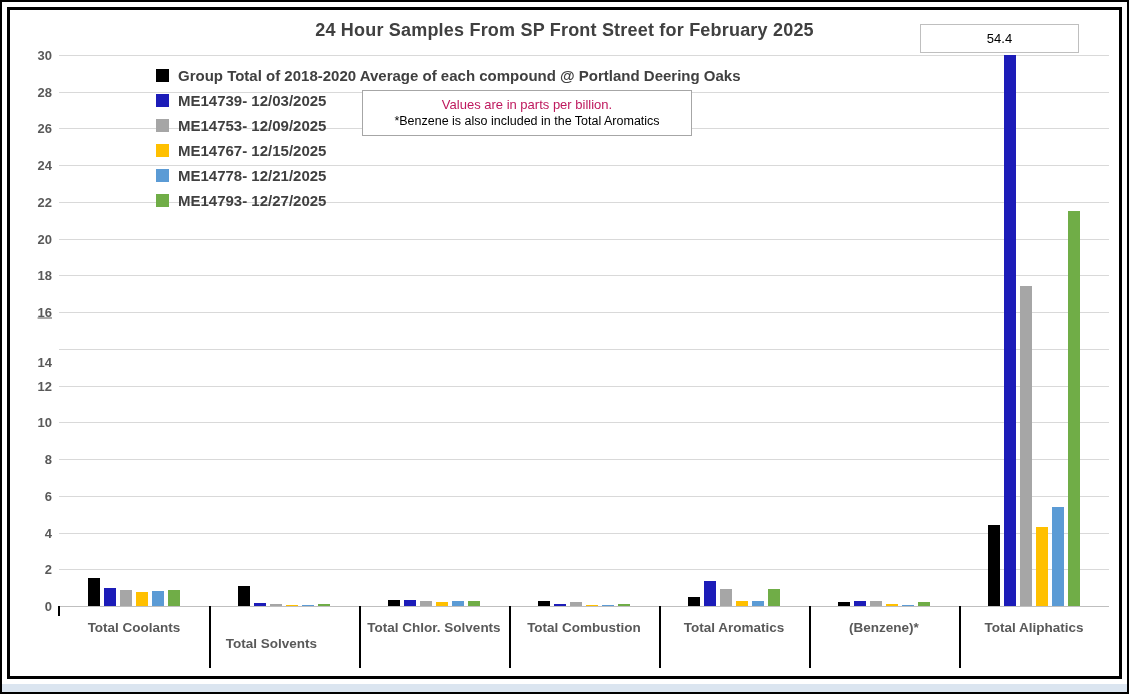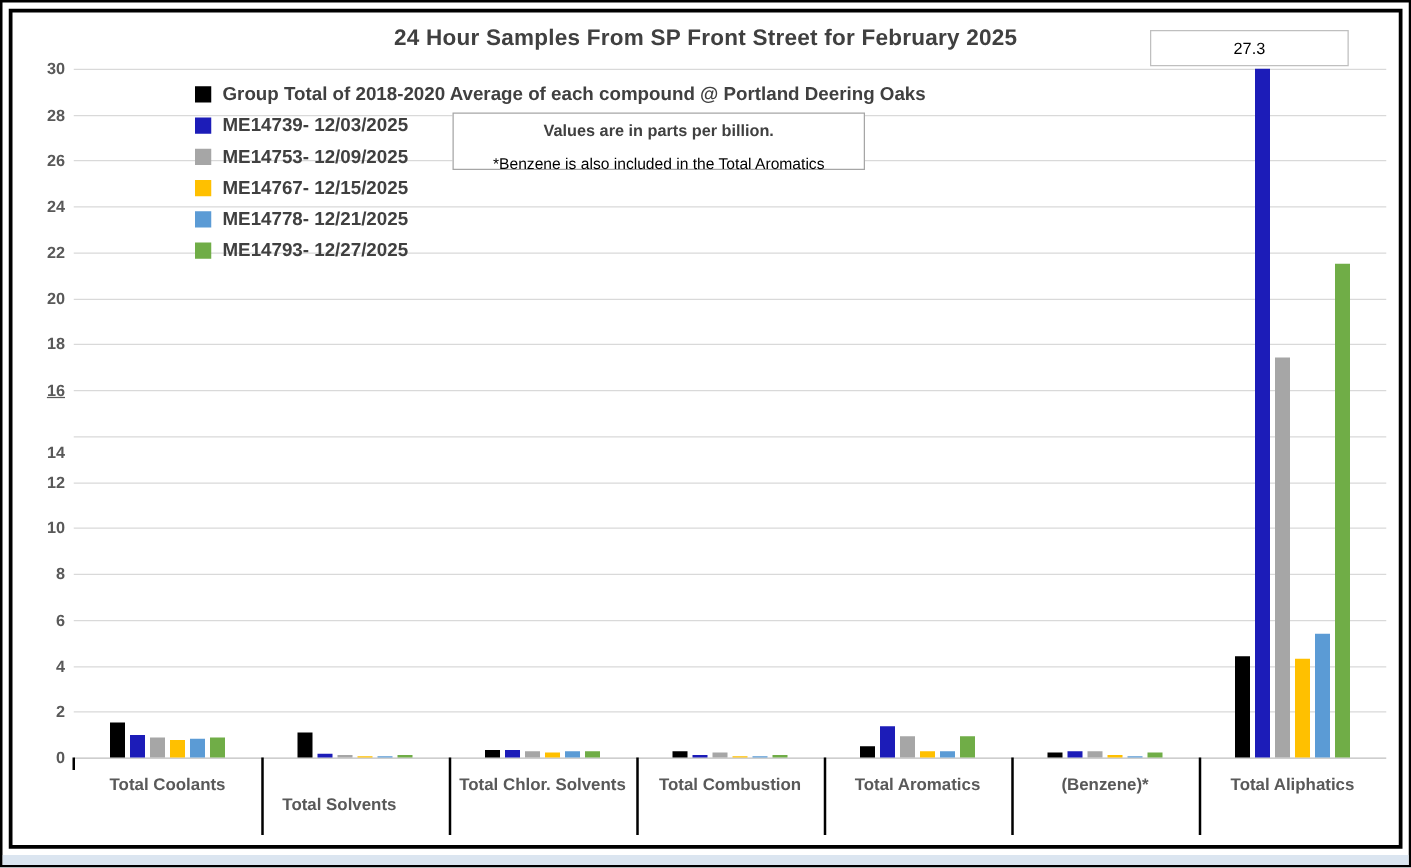--- a/index.html
+++ b/index.html
@@ -17,22 +17,22 @@
   .ylabels{position:absolute;left:0;top:45px;width:42px;height:551px;}
   .ylabel{position:absolute;right:0;width:42px;text-align:right;font-size:13px;font-weight:bold;color:#595959;transform:translateY(-50%);}
   .xlabels{position:absolute;left:49px;top:604px;width:1050px;height:40px;}
   .xlabel{position:absolute;top:6px;height:20px;text-align:center;font-size:13.5px;font-weight:bold;color:#595959;}
   .divider{position:absolute;width:2px;background:#000;top:596px;height:62px;}
   .legend{position:absolute;left:127px;top:53px;}
   .legend-item{display:flex;align-items:center;height:25px;padding-left:19px;}
   .legend-swatch{width:13px;height:13px;margin-right:9px;flex:0 0 auto;}
   .legend-label{font-size:15px;font-weight:bold;color:#404040;white-space:nowrap;}
   .note-box{position:absolute;left:352px;top:80px;width:330px;height:46px;background:#fff;border:1px solid #a6a6a6;text-align:center;padding-top:6px;box-sizing:border-box;z-index:5;}
-  .note-line1{font-size:13px;font-weight:bold;color:#404040;text-align:center;}
-  .note-line2{font-size:12.5px;color:#000;margin-top:12px;}
+  .note-line1{font-size:13px;font-weight:normal;color:#be185d;text-align:center;}
+  .note-line2{font-size:12.5px;color:#000;margin-top:2px;}
   .annotation-box{position:absolute;left:910px;top:14px;width:157px;height:27px;background:#fff;border:1px solid #bfbfbf;display:flex;align-items:center;justify-content:center;z-index:6;}
   .annotation-value{font-size:13px;color:#000;}
 </style>
 </head>
 <body>
 
 <div class="frame">
   <div class="bottom-strip"></div>
   <div class="chart">
 
@@ -169,21 +169,21 @@
           <span class="legend-label">ME14793- 12/27/2025</span>
         </div>
       </div>
 
     <div class="note-box">
       <div class="note-line1">Values are in parts per billion.</div>
       <div class="note-line2">*Benzene is also included in the Total Aromatics</div>
     </div>
 
     <div class="annotation-box">
-      <span class="annotation-value">27.3</span>
+      <span class="annotation-value">54.4</span>
     </div>
 
   <div class="divider" style="left: 199px;"></div>
       <div class="divider" style="left: 349px;"></div>
       <div class="divider" style="left: 499px;"></div>
       <div class="divider" style="left: 649px;"></div>
       <div class="divider" style="left: 799px;"></div>
       <div class="divider" style="left: 949px;"></div>
     </div>
 </div>

